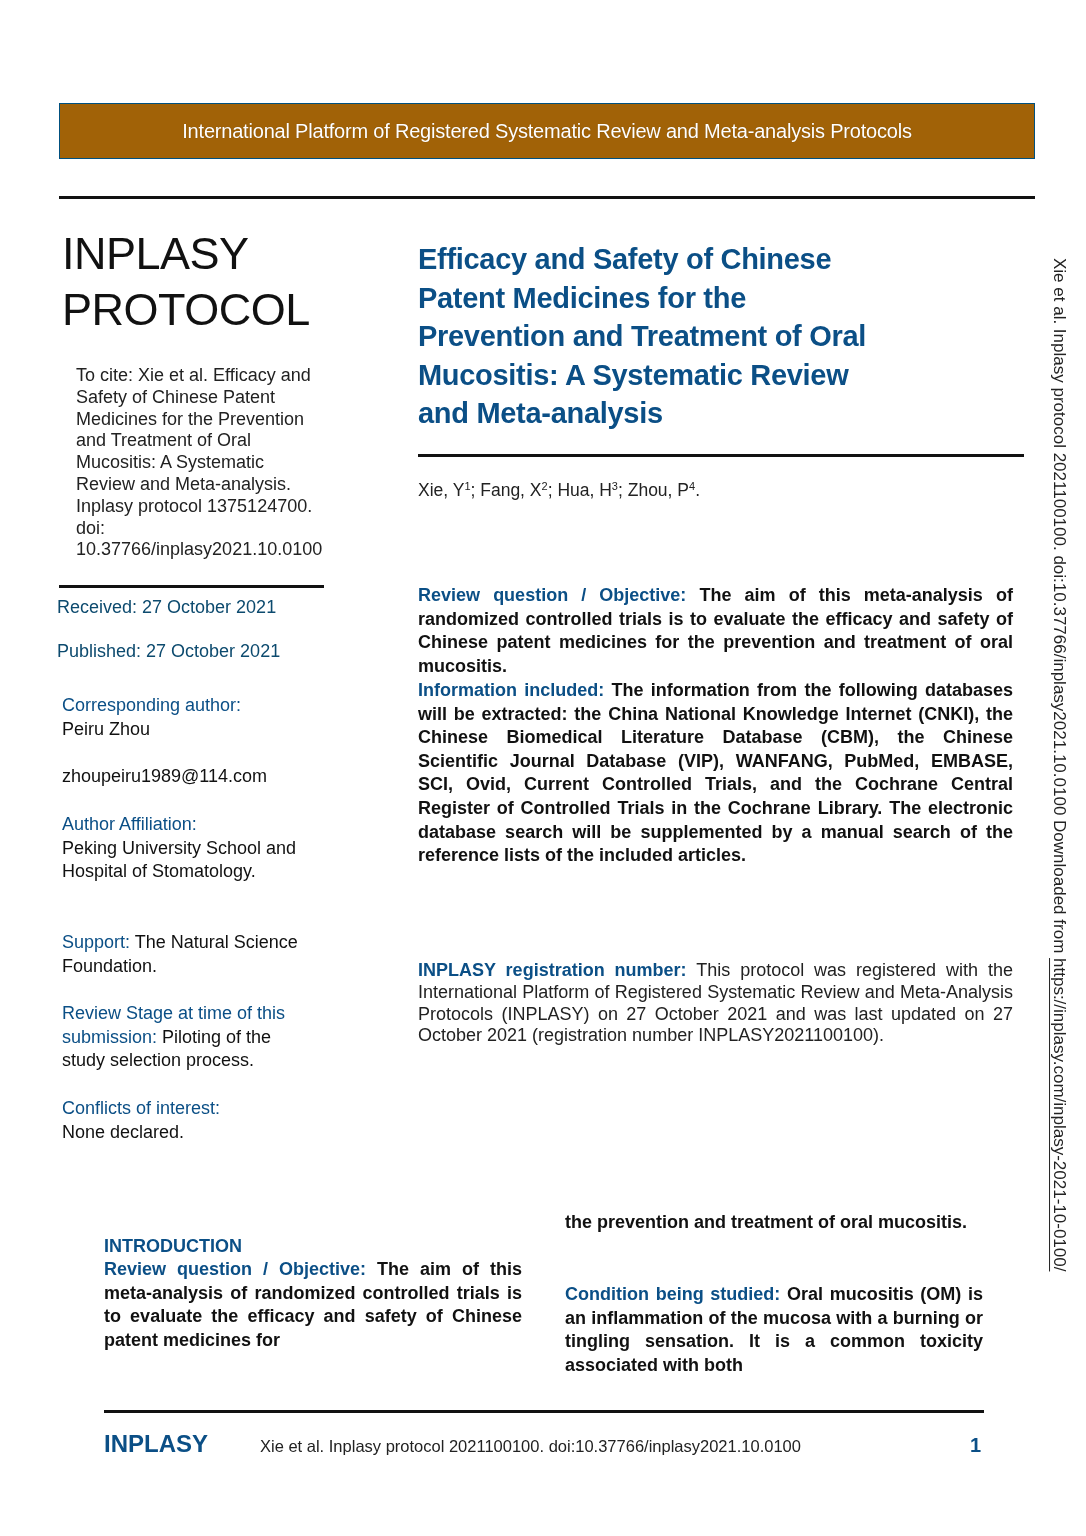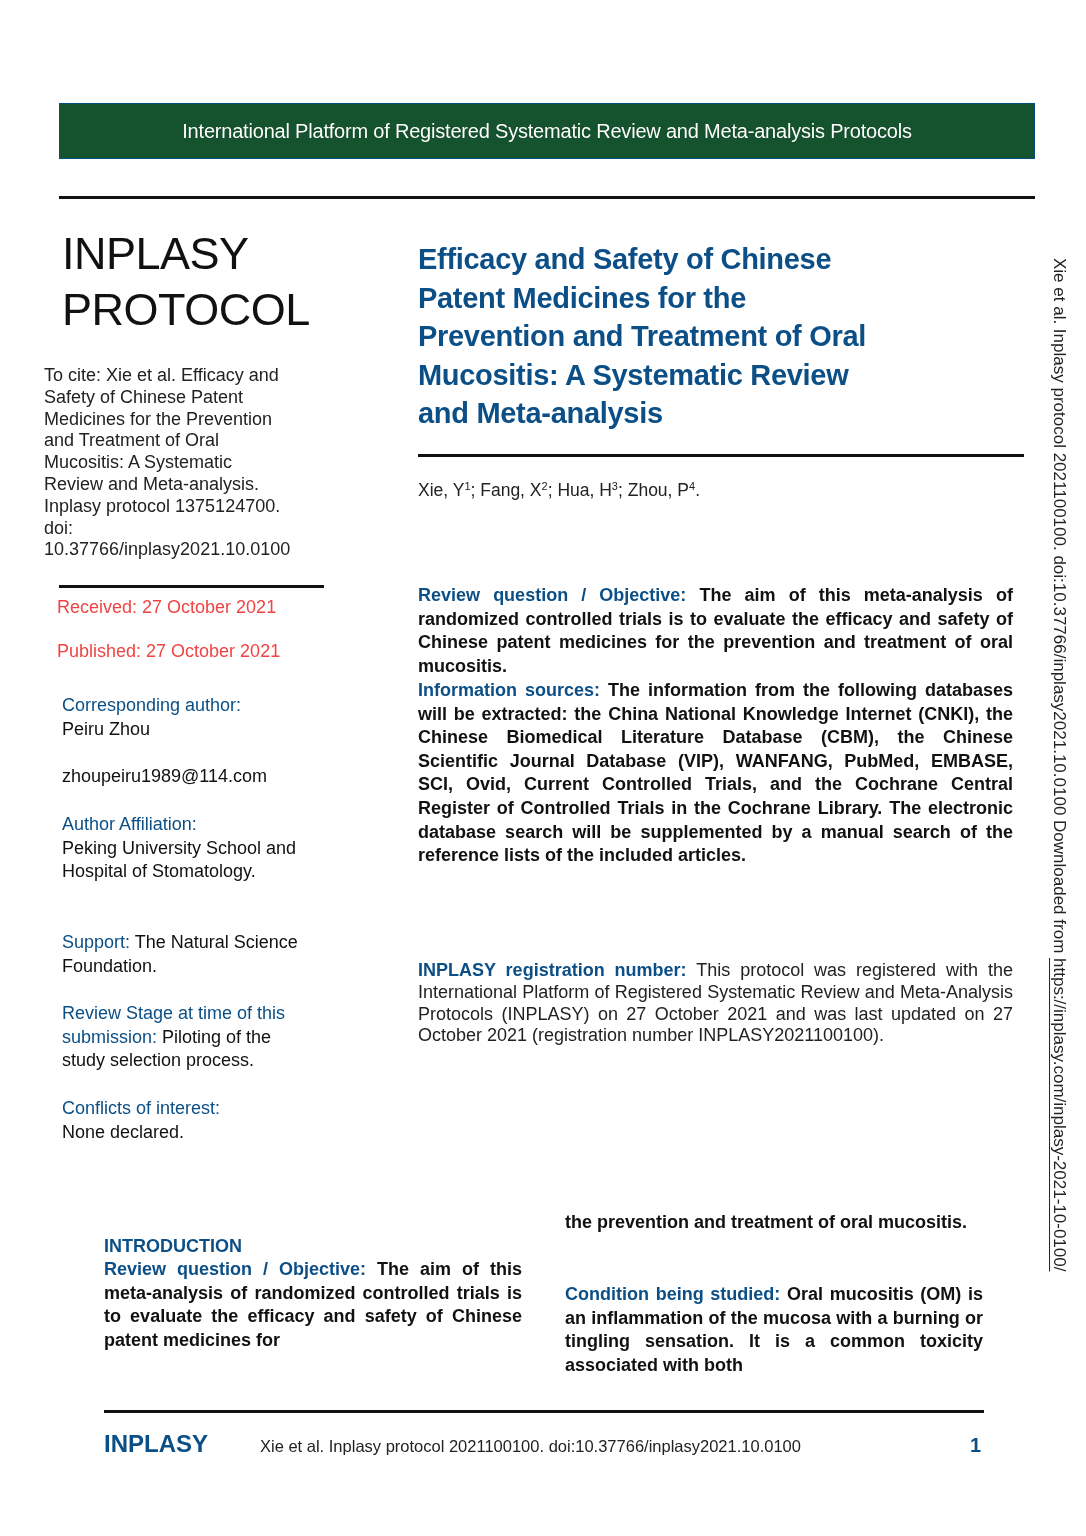--- a/index.html
+++ b/index.html
@@ -1,25 +1,25 @@
 <!DOCTYPE html>
 <html><head>
 <meta charset="utf-8">
 <style>
   html, body { margin: 0; padding: 0; background: #ffffff; }
   body { width: 1086px; height: 1536px; position: relative; overflow: hidden;
          font-family: "Liberation Sans", "DejaVu Sans", sans-serif; color: #111; }
   .abs { position: absolute; }
-  .banner { left: 59px; top: 103px; width: 976px; height: 56px; background: #14532d;
+  .banner { left: 59px; top: 103px; width: 976px; height: 56px; background: #a16207;
             border: 1px solid #00507f; box-sizing: border-box; display: flex; align-items: center; justify-content: center; }
   .banner span { color: #fff; font-size: 20px; letter-spacing: -0.2px; text-shadow: 0 0 1px rgba(0,0,0,0.3); }
   .rule { background: #111; }
   .brand { left: 62px; top: 226px; font-size: 45px; line-height: 56px; color: #111; font-weight: normal; letter-spacing: -0.5px; }
-  .cite { left: 44px; top: 365px; width: 290px; font-size: 18px; line-height: 21.8px; color: #222; }
-  .meta-line { left: 57px; font-size: 18px; color: #ef4444; }
+  .cite { left: 76px; top: 365px; width: 290px; font-size: 18px; line-height: 21.8px; color: #222; }
+  .meta-line { left: 57px; font-size: 18px; color: #0c4a6e; }
   .side { left: 62px; width: 300px; font-size: 18px; line-height: 23.6px; font-weight: normal; }
   .side .lbl { color: #0b4f86; }
   .side .val { color: #111; }
   .title { left: 418px; top: 240px; width: 520px; font-size: 29px; line-height: 38.5px; font-weight: bold; color: #0b4f86; letter-spacing: -0.3px; }
   .authors { left: 418px; top: 480px; font-size: 17.5px; color: #222; }
   .authors sup { font-size: 11px; vertical-align: 6px; }
   .body-block { left: 418px; width: 595px; font-size: 18px; line-height: 23.6px; text-align: justify; }
   .body-block .lbl { color: #0b4f86; }
   .bold { font-weight: bold; }
   .reg { font-weight: normal; color: #222; }
@@ -99,21 +99,21 @@
 
 <div class="abs authors">
   <span><span>Xie, Y</span><sup>1</sup><span>; </span></span><span><span>Fang, X</span><sup>2</sup><span>; </span></span><span><span>Hua, H</span><sup>3</sup><span>; </span></span><span><span>Zhou, P</span><sup>4</sup><span>.</span></span>
 </div>
 
 <div class="abs body-block bold" style="top:584px;">
   <span class="lbl">Review question / Objective:</span>
   <span>The aim of this meta-analysis of randomized controlled trials is to evaluate the efficacy and safety of Chinese patent medicines for the prevention and treatment of oral mucositis.</span>
 </div>
 <div class="abs body-block bold" style="top:679px;">
-  <span class="lbl">Information sources:</span>
+  <span class="lbl">Information included:</span>
   <span>The information from the following databases will be extracted: the China National Knowledge Internet (CNKI), the Chinese Biomedical Literature Database (CBM), the Chinese Scientific Journal Database (VIP), WANFANG, PubMed, EMBASE, SCI, Ovid, Current Controlled Trials, and the Cochrane Central Register of Controlled Trials in the Cochrane Library. The electronic database search will be supplemented by a manual search of the reference lists of the included articles.</span>
 </div>
 <div class="abs body-block" style="top:960px;line-height:21.8px;">
   <span class="lbl bold">INPLASY registration number:</span>
   <span class="reg">This protocol was registered with the International Platform of Registered Systematic Review and Meta-Analysis Protocols (INPLASY) on 27 October 2021 and was last updated on 27 October 2021 (registration number INPLASY2021100100).</span>
 </div>
 
 <div class="abs intro-head">INTRODUCTION</div>
 <div class="abs col" style="left:104px;top:1258px;">
   <span class="lbl">Review question / Objective:</span>

